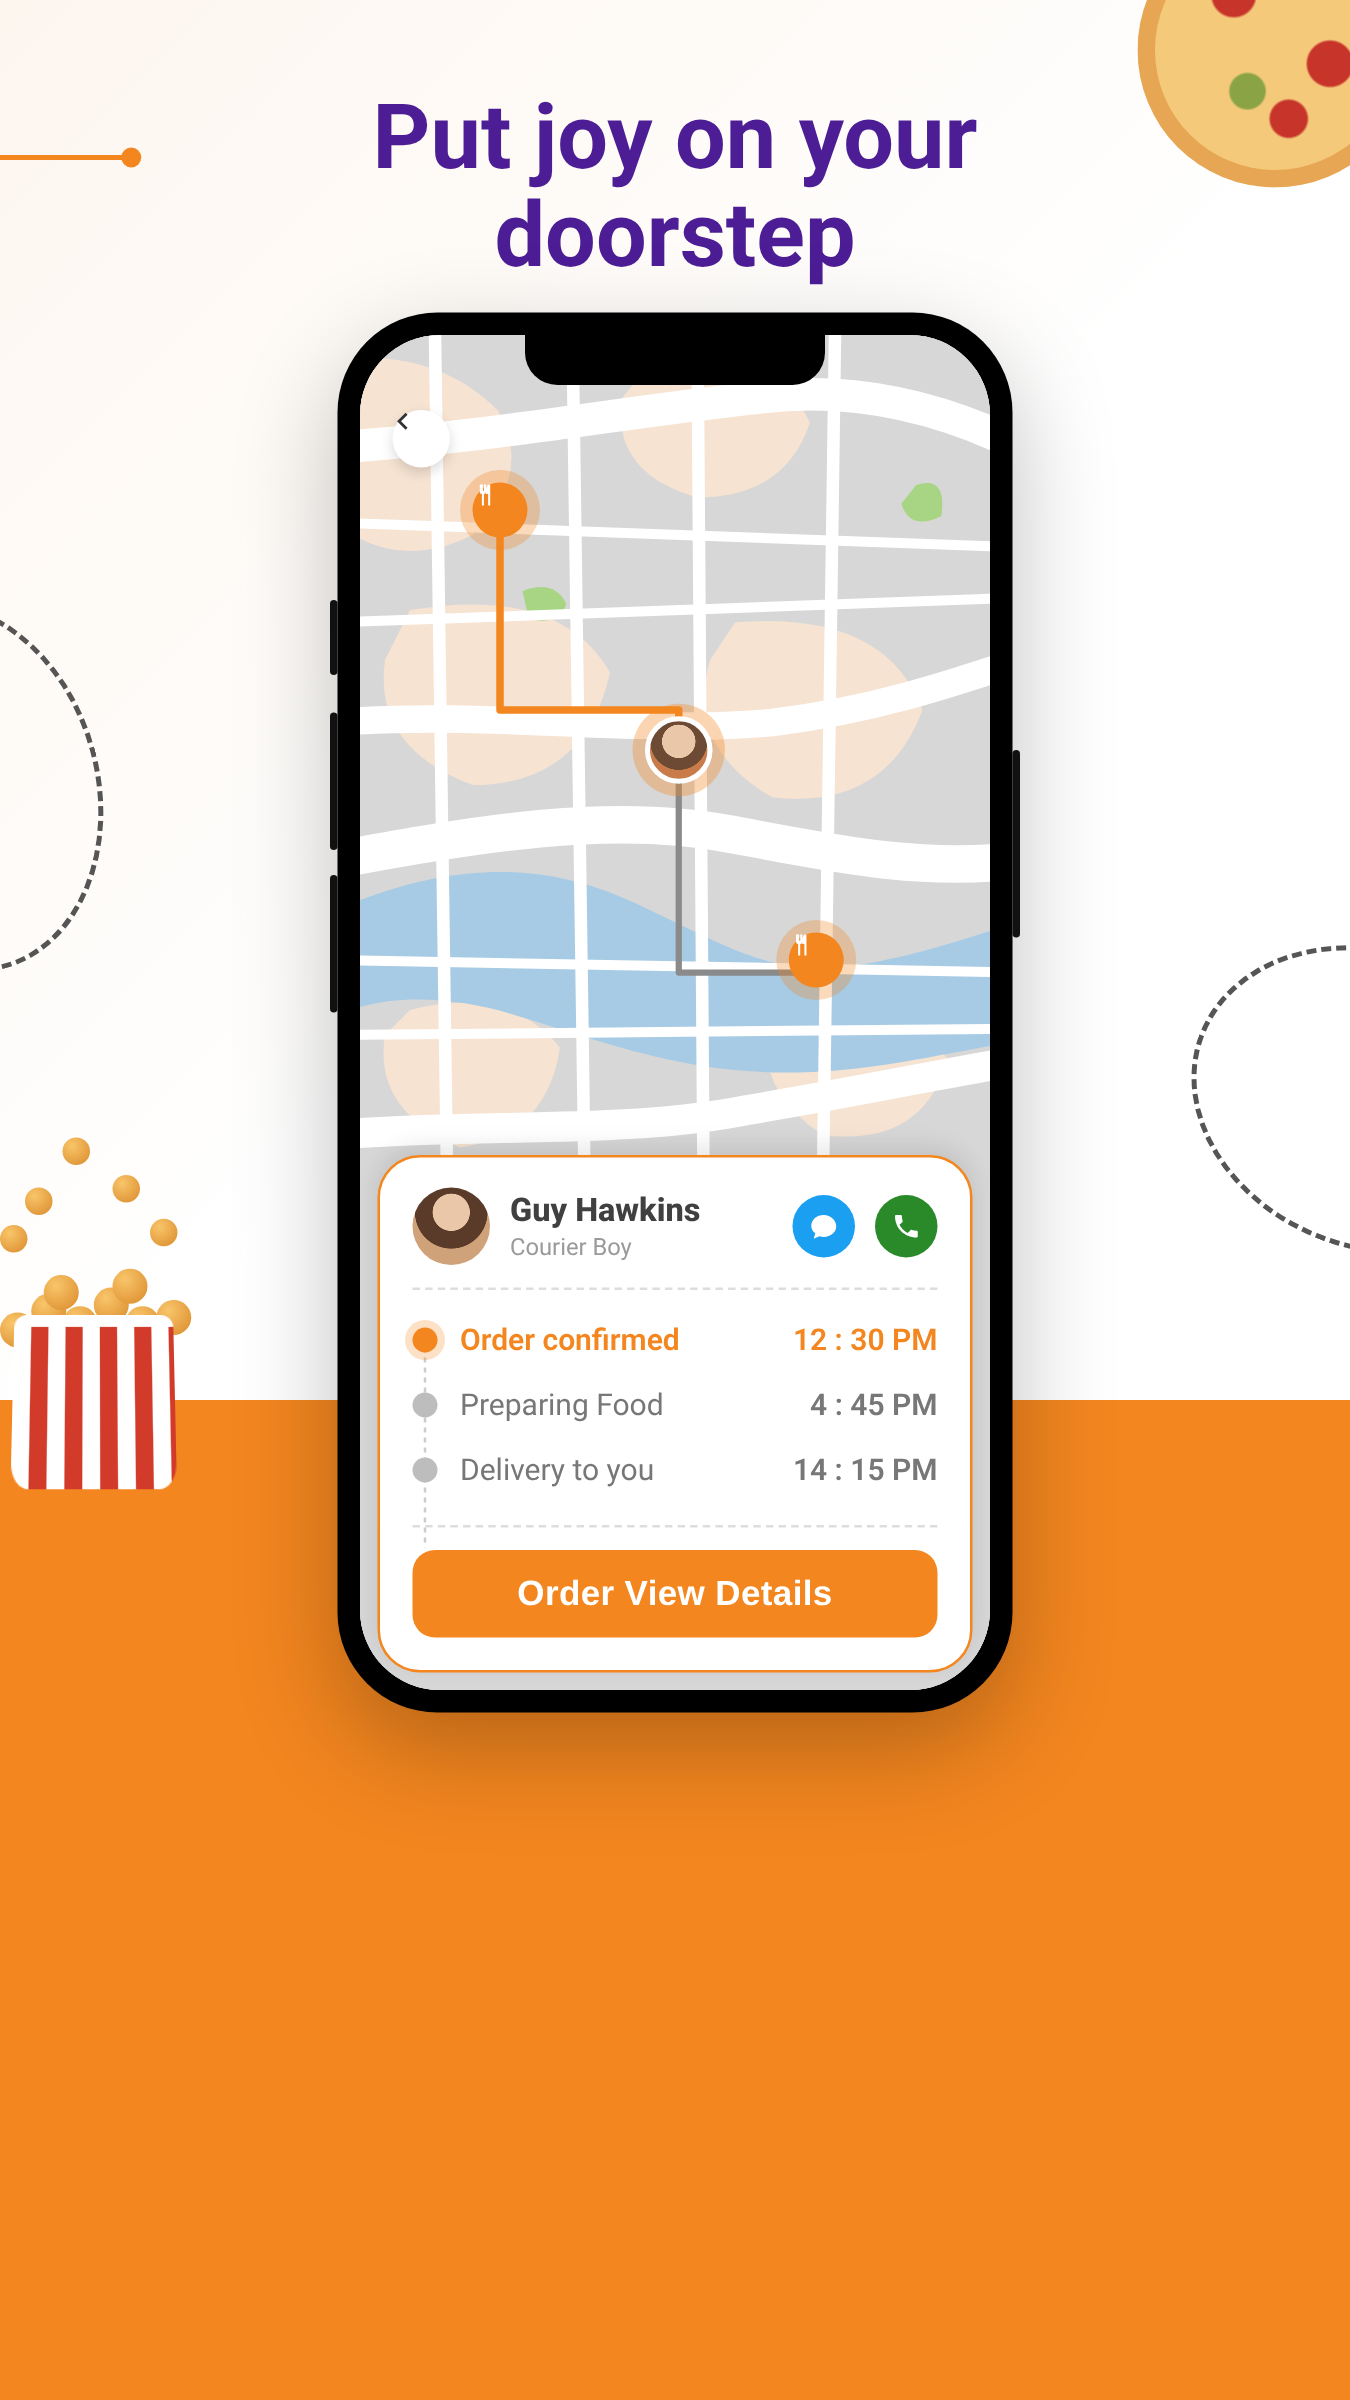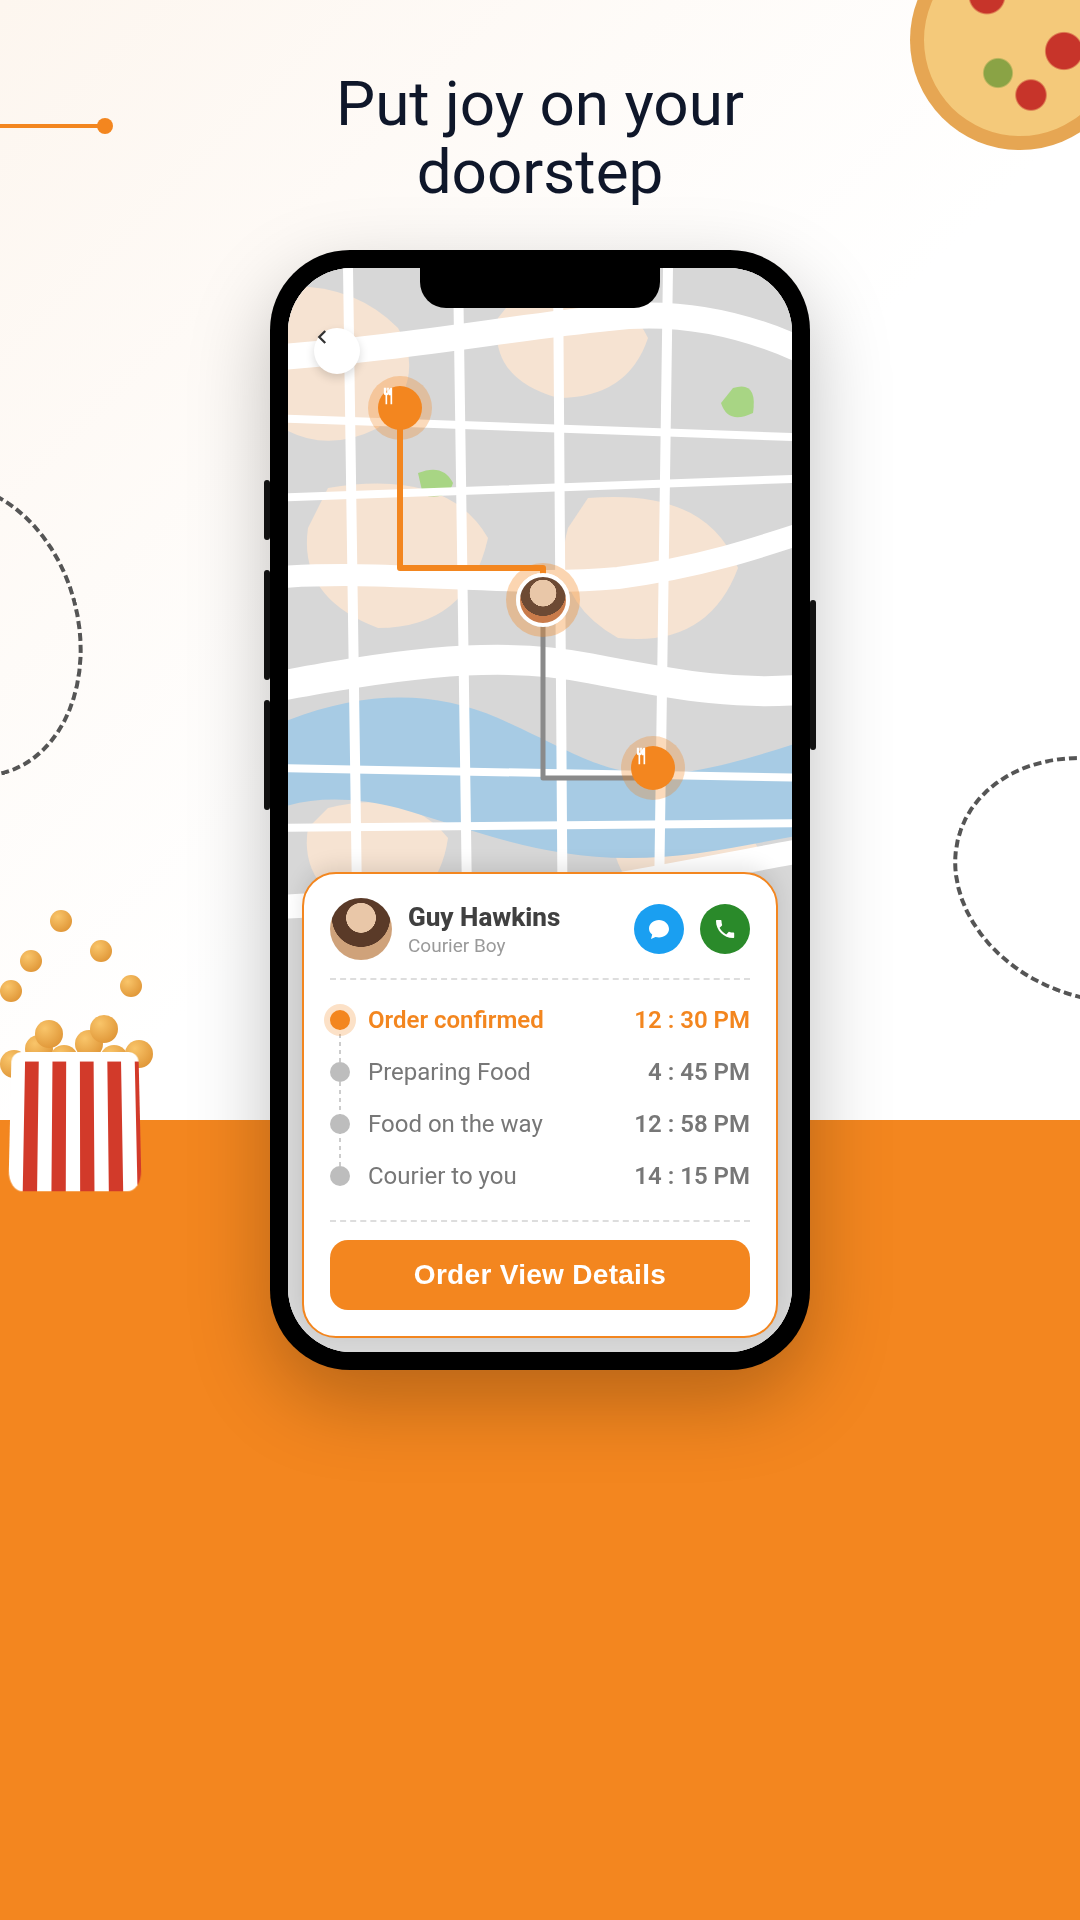--- a/index.html
+++ b/index.html
@@ -17,23 +17,23 @@
     left: 0; right: 0; bottom: 0;
     height: 800px;
     background: #f3861f;
   }
 
   .headline {
     position: absolute;
     top: 70px;
     left: 0; right: 0;
     text-align: center;
-    font-size: 62px;
-    font-weight: 400;
-    color: #0f172a;
+    font-size: 72px;
+    font-weight: 700;
+    color: #4c1d95;
     line-height: 1.1;
   }
 
   .deco-line {
     position: absolute;
     top: 124px;
     left: 0;
     width: 105px;
     height: 4px;
     background: #f3861f;
@@ -390,26 +390,21 @@
           <div class="label">Order confirmed</div>
           <div class="time">12 : 30 PM</div>
         </div>
         <div class="step">
           <div class="dot"></div>
           <div class="label">Preparing Food</div>
           <div class="time">4 : 45 PM</div>
         </div>
         <div class="step">
           <div class="dot"></div>
-          <div class="label">Food on the way</div>
-          <div class="time">12 : 58 PM</div>
-        </div>
-        <div class="step">
-          <div class="dot"></div>
-          <div class="label">Courier to you</div>
+          <div class="label">Delivery to you</div>
           <div class="time">14 : 15 PM</div>
         </div>
       </div>
 
       <div class="dash-sep"></div>
 
       <button class="details-btn">Order View Details</button>
     </div>
   </div>
 </div>

